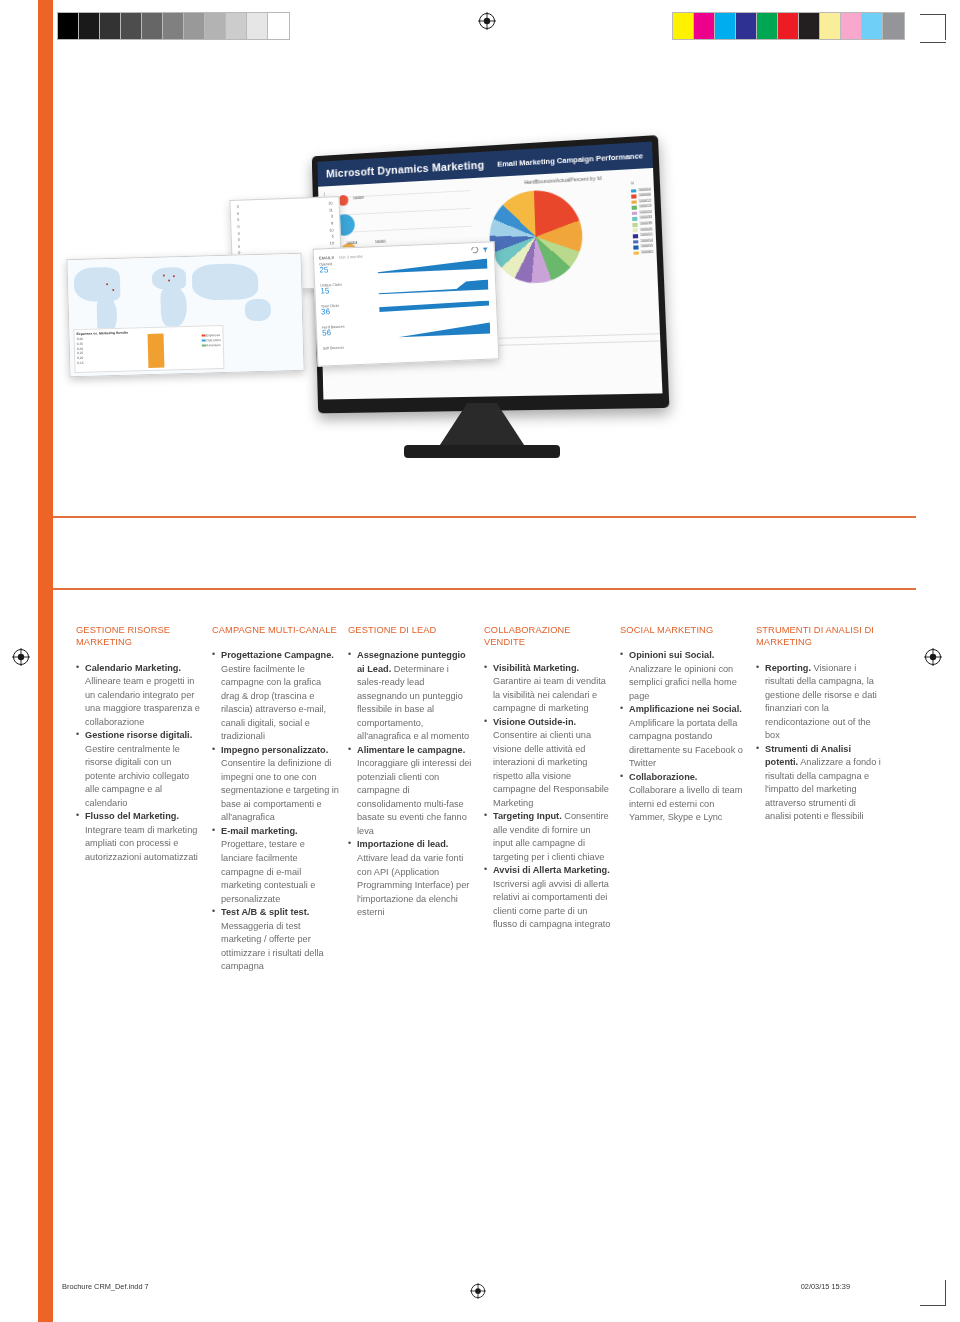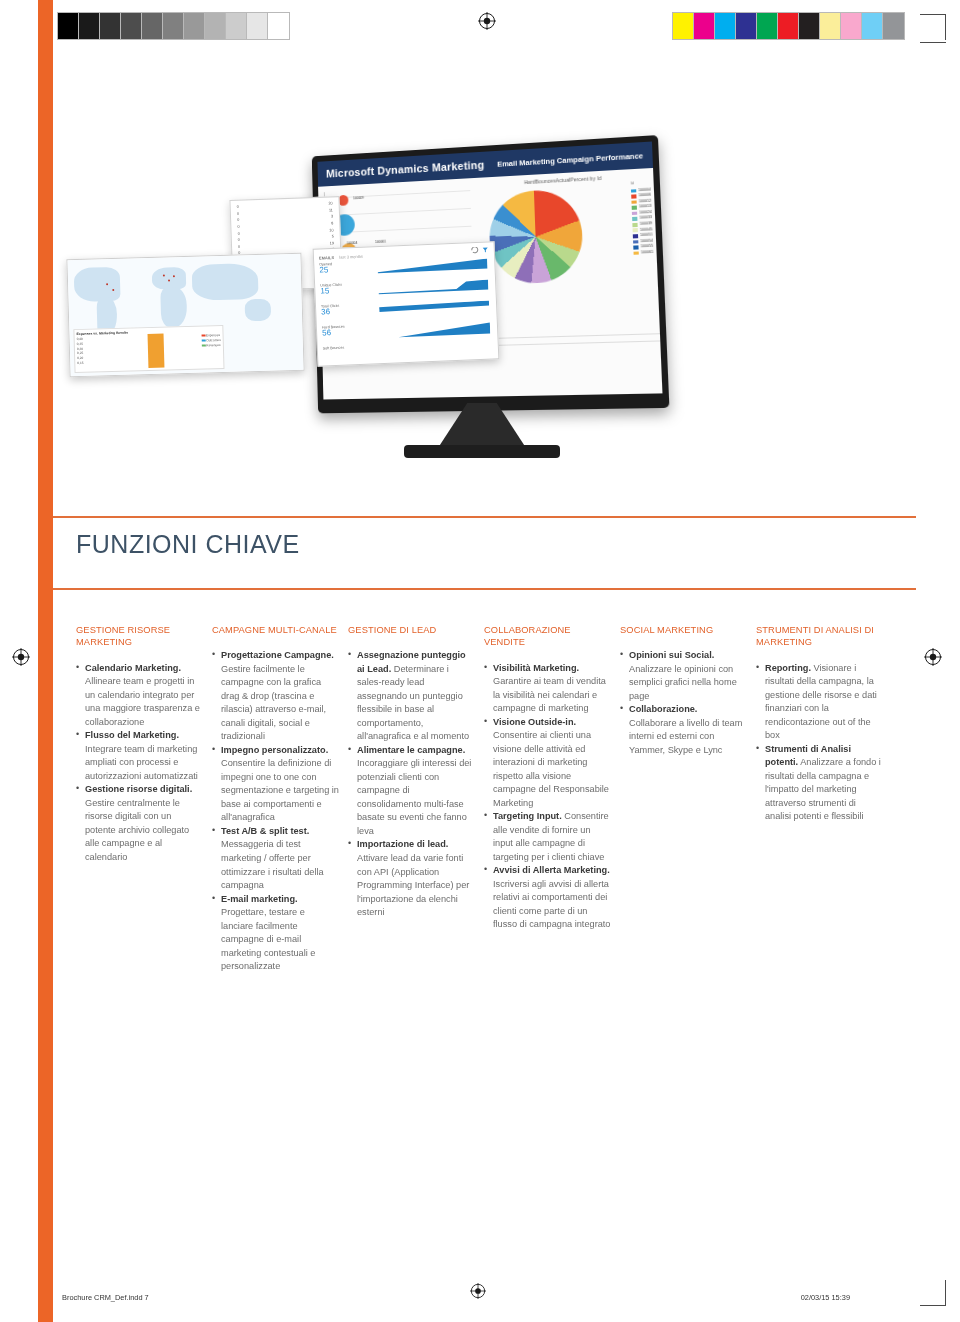--- a/index.html
+++ b/index.html
@@ -111,21 +111,21 @@
   .col-head { color:#e2612a; font-size:9.3px; font-weight:normal; line-height:1.32;
               letter-spacing:.1px; text-transform:uppercase; margin-bottom:13px; }
   ul.items { list-style:none; }
   ul.items li { position:relative; padding-left:9px; font-size:9.2px; line-height:1.47;
                 color:#6d6d6d; margin-bottom:0; text-align:left;
                 hyphens:auto; }
   ul.items li::before { content:"•"; position:absolute; left:0; top:-1px; color:#4a4a4a; font-size:9px; }
   ul.items li b { color:#3a3a3a; font-weight:bold; }
 
   
-  .foot { position:absolute; bottom:20px; font-size:7.4px; color:#333; }
+  .foot { position:absolute; bottom:31px; font-size:7.4px; color:#333; }
   #foot-left { left:62px; }
   #foot-right { right:110px; }
   .foot-reg { position:absolute; left:470px; bottom:23px; width:16px; height:16px; }
 
   .cropmark { position:absolute; background:#4a4a4a; }
 </style>
 </head>
 <body>
 
 <div class="page">
@@ -439,41 +439,40 @@
         </svg>
       </div>
       <div class="mail-row" style="height:8px">
         <div class="mail-lbl">Soft Bounces</div>
       </div>
     </div>
 
   </div>
 
   <div class="rule" id="rule-top"></div>
-  <div class="sect-title">FUNZIONI CHIAVE</div>
   <div class="rule" id="rule-bot"></div>
 
   <div class="cols">
 
     <div class="col">
       <div class="col-head">GESTIONE RISORSE MARKETING</div>
       <ul class="items">
         <li><b>Calendario Marketing.</b><span> Allineare team e progetti in un calendario integrato per una maggiore trasparenza e collaborazione</span></li>
+        <li><b>Gestione risorse digitali.</b><span> Gestire centralmente le risorse digitali con un potente archivio collegato alle campagne e al calendario</span></li>
         <li><b>Flusso del Marketing.</b><span> Integrare team di marketing ampliati con processi e autorizzazioni automatizzati</span></li>
-        <li><b>Gestione risorse digitali.</b><span> Gestire centralmente le risorse digitali con un potente archivio collegato alle campagne e al calendario</span></li>
       </ul>
     </div>
 
     <div class="col">
       <div class="col-head">CAMPAGNE MULTI-CANALE</div>
       <ul class="items">
         <li><b>Progettazione Campagne.</b><span> Gestire facilmente le campagne con la grafica drag &amp; drop (trascina e rilascia) attraverso e-mail, canali digitali, social e tradizionali</span></li>
         <li><b>Impegno personalizzato.</b><span> Consentire la definizione di impegni one to one con segmentazione e targeting in base ai comportamenti e all'anagrafica</span></li>
+        <li><b>E-mail marketing.</b><span> Progettare, testare e lanciare facilmente campagne di e-mail marketing contestuali e personalizzate</span></li>
         <li><b>Test A/B &amp; split test.</b><span> Messaggeria di test marketing / offerte per ottimizzare i risultati della campagna</span></li>
-        <li><b>E-mail marketing.</b><span> Progettare, testare e lanciare facilmente campagne di e-mail marketing contestuali e personalizzate</span></li>
       </ul>
     </div>
 
     <div class="col">
       <div class="col-head">GESTIONE DI LEAD</div>
       <ul class="items">
         <li><b>Assegnazione punteggio ai Lead.</b><span> Determinare i sales-ready lead assegnando un punteggio flessibile in base al comportamento, all'anagrafica e al momento</span></li>
         <li><b>Alimentare le campagne.</b><span> Incoraggiare gli interessi dei potenziali clienti con campagne di consolidamento multi-fase basate su eventi che fanno leva</span></li>
         <li><b>Importazione di lead.</b><span> Attivare lead da varie fonti con API (Application Programming Interface) per l'importazione da elenchi esterni</span></li>
       </ul>
@@ -486,20 +485,21 @@
         <li><b>Visione Outside-in.</b><span> Consentire ai clienti una visione delle attività ed interazioni di marketing rispetto alla visione campagne del Responsabile Marketing</span></li>
         <li><b>Targeting Input.</b><span> Consentire alle vendite di fornire un input alle campagne di targeting per i clienti chiave</span></li>
         <li><b>Avvisi di Allerta Marketing.</b><span> Iscriversi agli avvisi di allerta relativi ai comportamenti dei clienti come parte di un flusso di campagna integrato</span></li>
       </ul>
     </div>
 
     <div class="col">
       <div class="col-head">SOCIAL MARKETING</div>
       <ul class="items">
         <li><b>Opinioni sui Social.</b><span> Analizzare le opinioni con semplici grafici nella home page</span></li>
+        <li><b>Amplificazione nei Social.</b><span> Amplificare la portata della campagna postando direttamente su Facebook o Twitter</span></li>
         <li><b>Collaborazione.</b><span> Collaborare a livello di team interni ed esterni con Yammer, Skype e Lync</span></li>
       </ul>
     </div>
 
     <div class="col">
       <div class="col-head">STRUMENTI DI ANALISI DI MARKETING</div>
       <ul class="items">
         <li><b>Reporting.</b><span> Visionare i risultati della campagna, la gestione delle risorse e dati finanziari con la rendicontazione out of the box</span></li>
         <li><b>Strumenti di Analisi potenti.</b><span> Analizzare a fondo i risultati della campagna e l'impatto del marketing attraverso strumenti di analisi potenti e flessibili</span></li>
       </ul>

